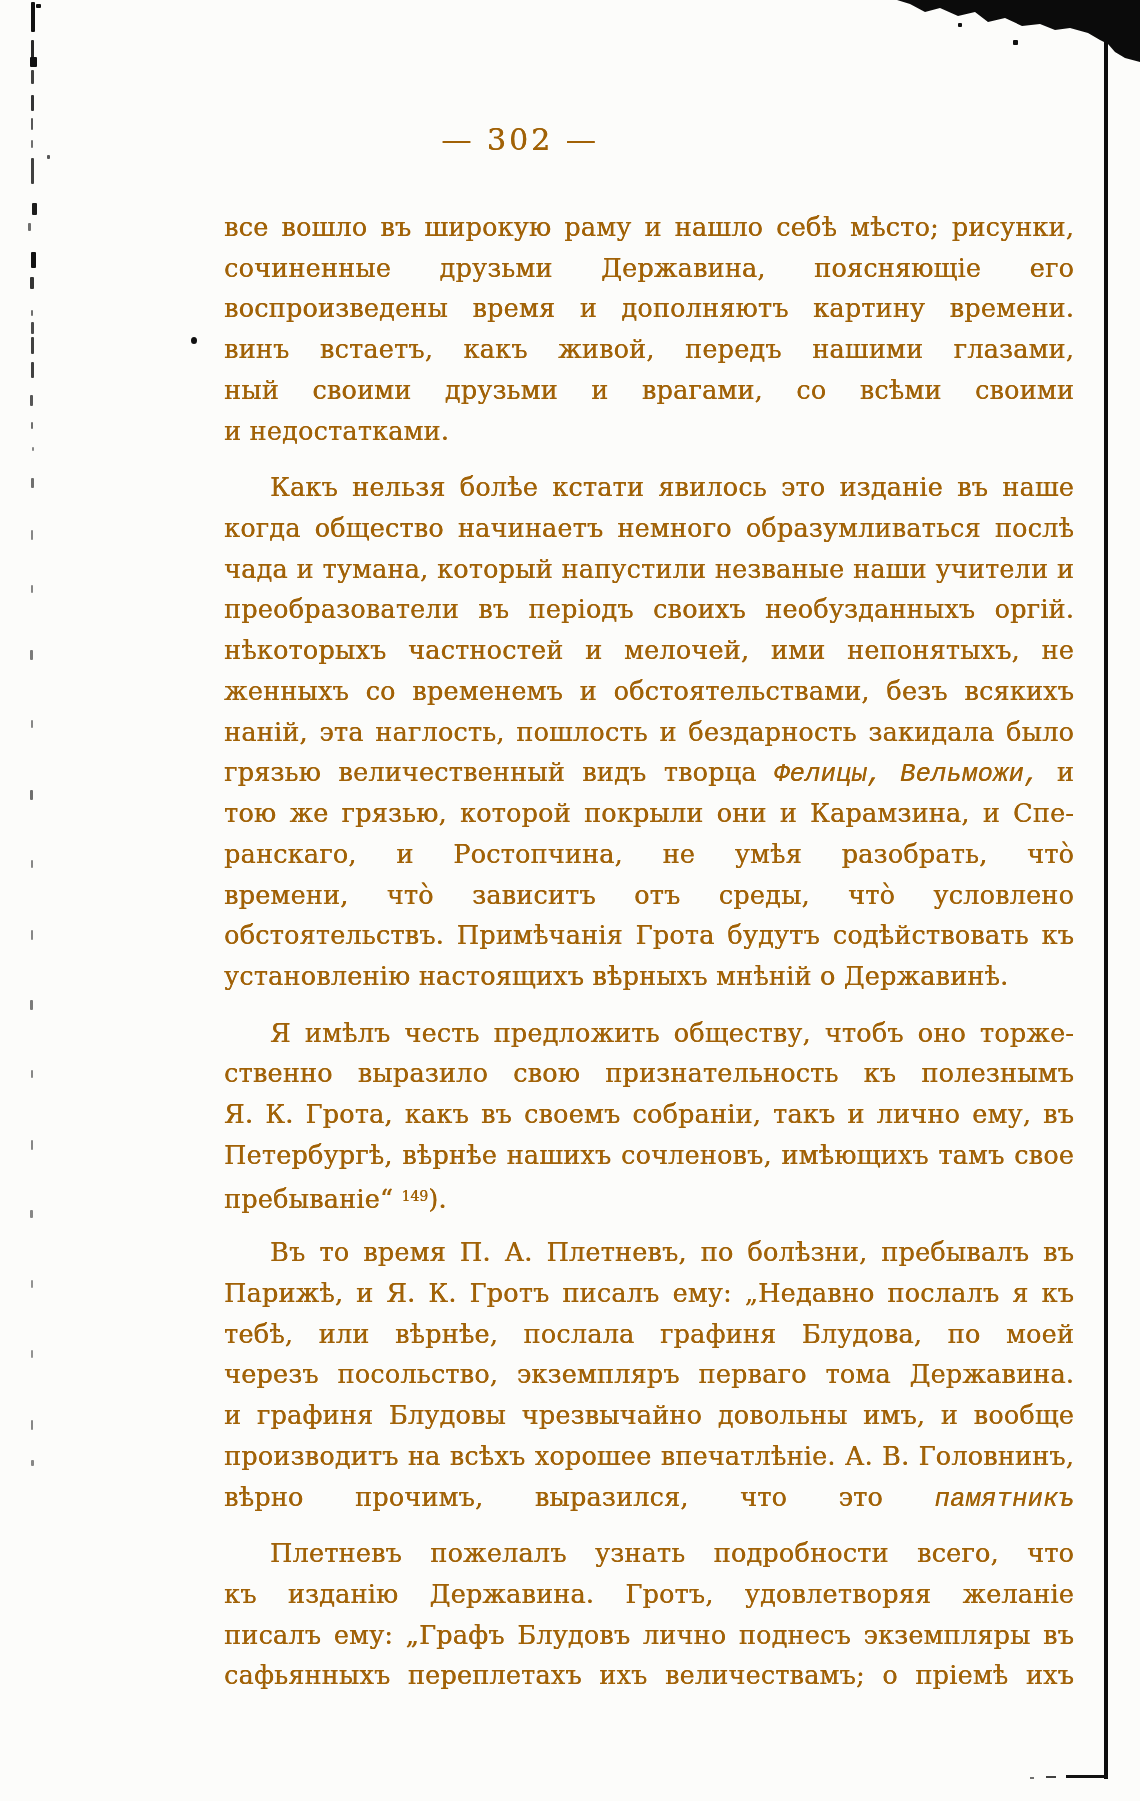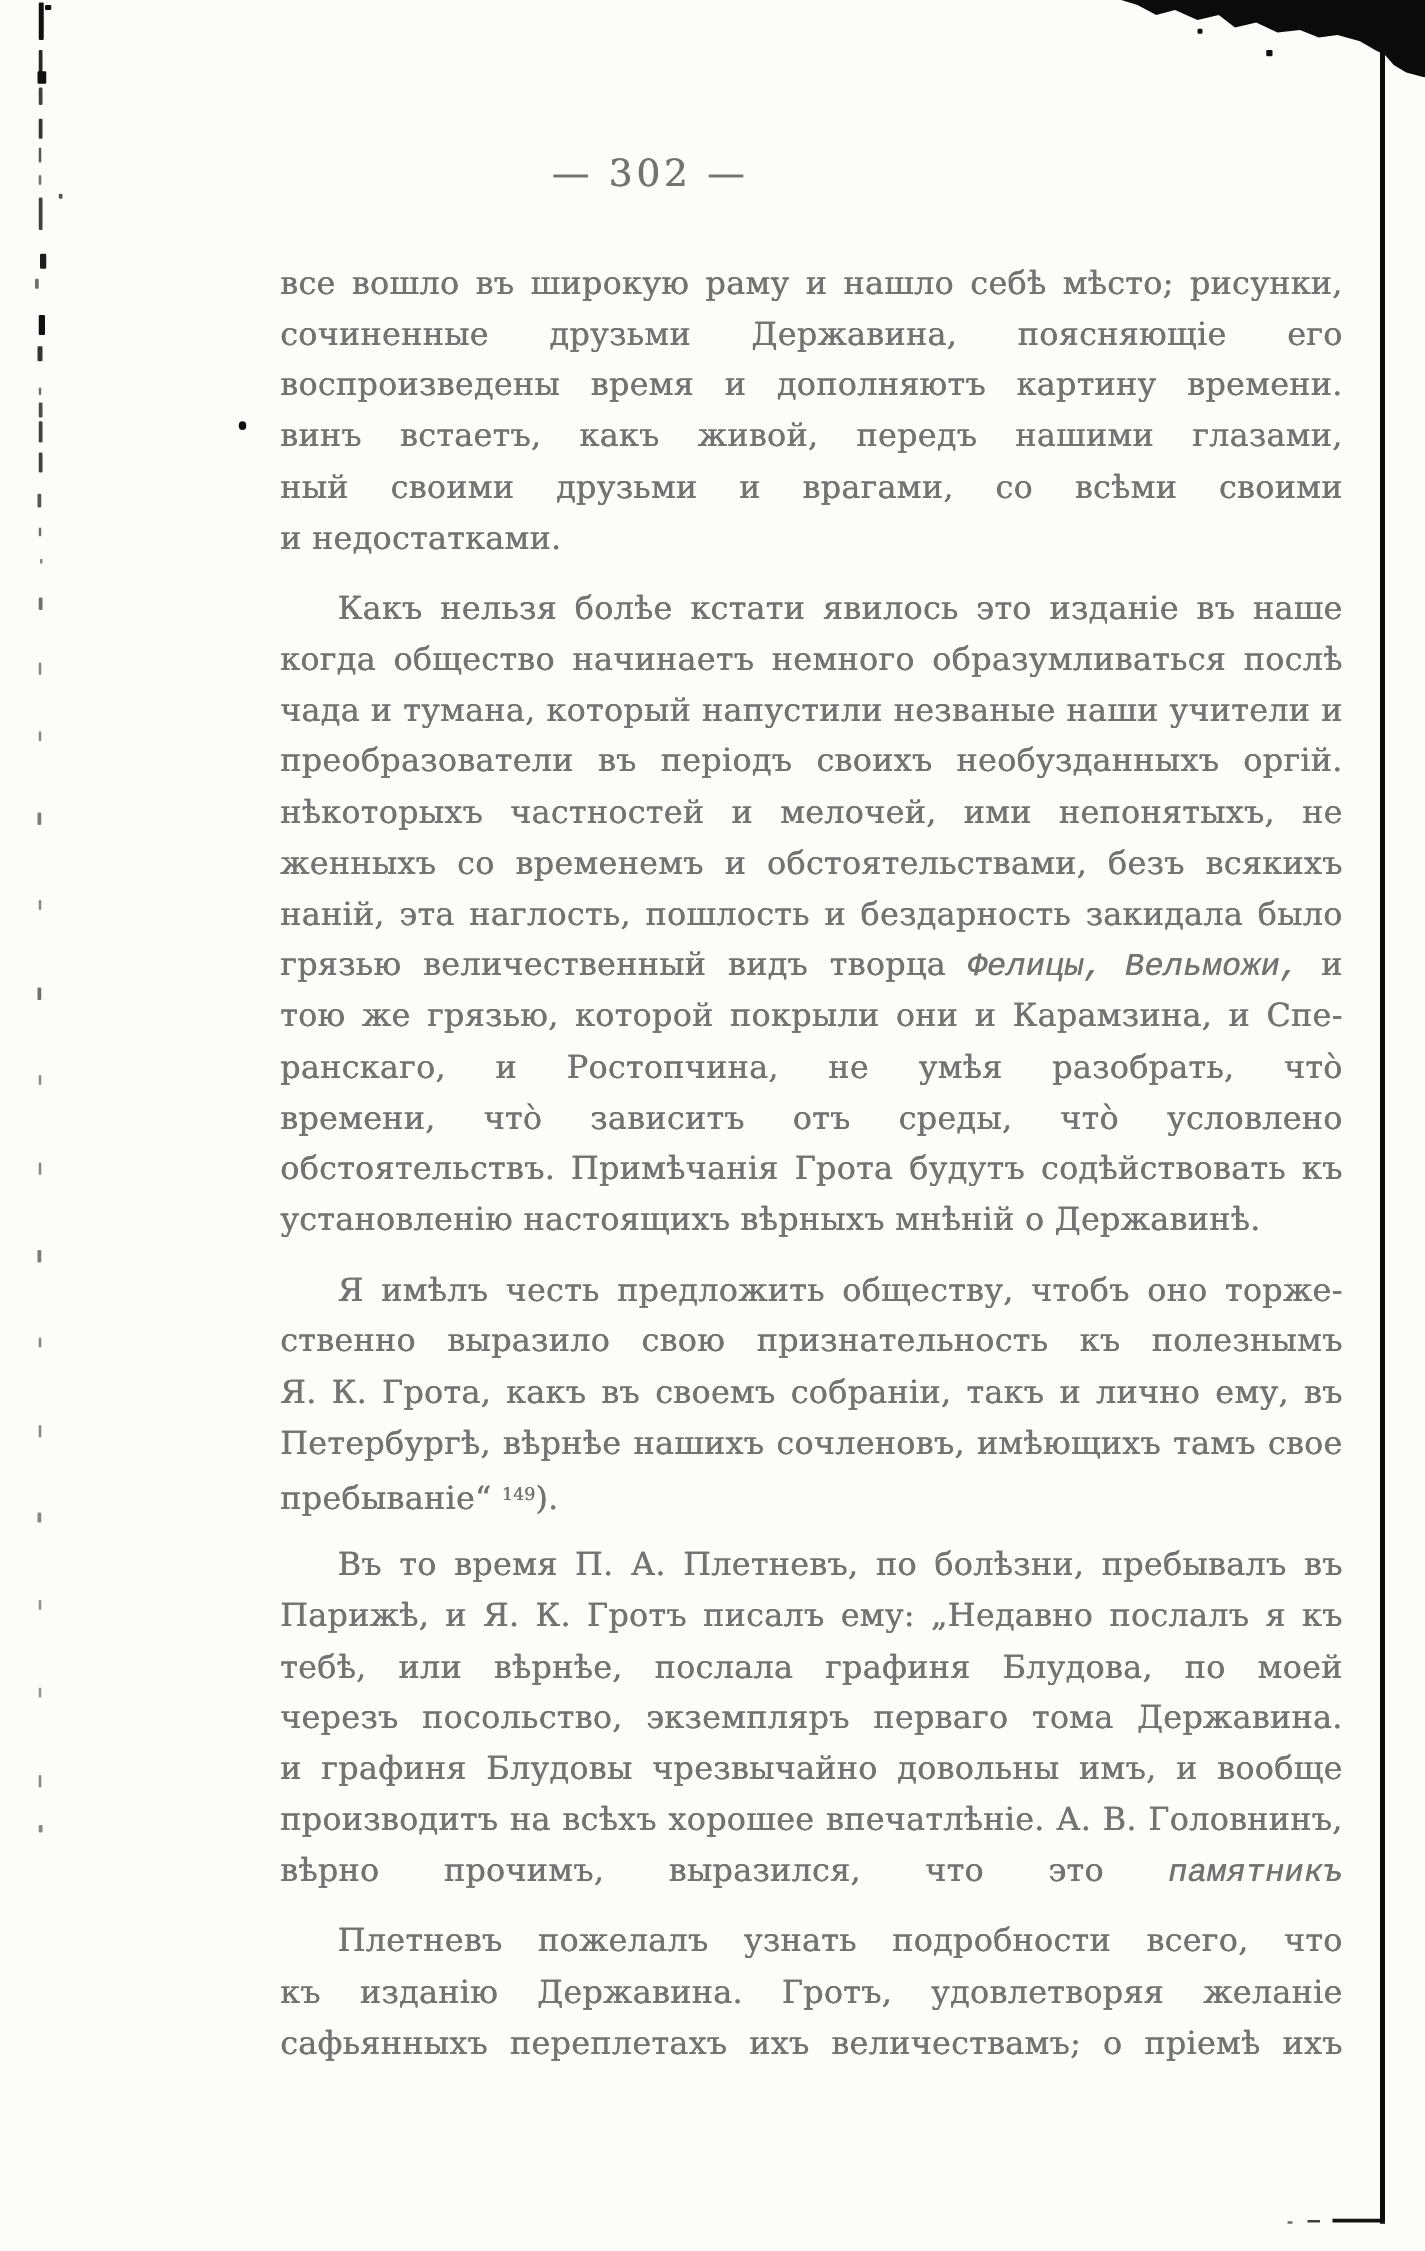--- a/index.html
+++ b/index.html
@@ -2,21 +2,21 @@
 <html><head>
 <meta charset="utf-8">
 <style>
   html,body{margin:0;padding:0;background:#e8e8e6;}
   #page{
     position:relative;
     width:1140px;height:1801px;
     background:#fcfcfa;
     overflow:hidden;
     font-family:"DejaVu Serif","Liberation Serif",serif;
-    color:#737373;
+    color:#a16207;
   }
   #page-number{
     position:absolute;left:370px;top:120px;width:300px;height:40px;
     line-height:40px;text-align:center;
     font-size:30px;letter-spacing:3px;
     text-shadow:0.4px 0 0 currentColor;
   }
   #text-block{
     position:absolute;left:208px;top:191px;width:882px;
   }
@@ -143,17 +143,18 @@
         <div class="line"><span>Парижѣ, и Я. К. Гротъ писалъ ему: „Недавно послалъ я къ</span></div>
         <div class="line"><span>тебѣ, или вѣрнѣе, послала графиня Блудова, по моей просьбѣ,</span></div>
         <div class="line"><span>черезъ посольство, экземпляръ перваго тома Державина. Графъ</span></div>
         <div class="line"><span>и графиня Блудовы чрезвычайно довольны имъ, и вообще онъ</span></div>
         <div class="line"><span>производитъ на всѣхъ хорошее впечатлѣніе. А. В. Головнинъ,</span></div>
         <div class="line end"><span>вѣрно прочимъ, выразился, что это </span><span class="i">памятникъ царствованія.</span></div>
       </div>
       <div class="paragraph">
         <div class="line indent"><span>Плетневъ пожелалъ узнать подробности всего, что относится</span></div>
         <div class="line"><span>къ изданію Державина. Гротъ, удовлетворяя желаніе Плетнева,</span></div>
+        <div class="line"><span>писалъ ему: „Графъ Блудовъ лично поднесъ экземпляры въ</span></div>
         <div class="line"><span>сафьянныхъ переплетахъ ихъ величествамъ; о пріемѣ ихъ онъ</span></div>
       </div>
     </div>
 
 </div>
 
 </body></html>

